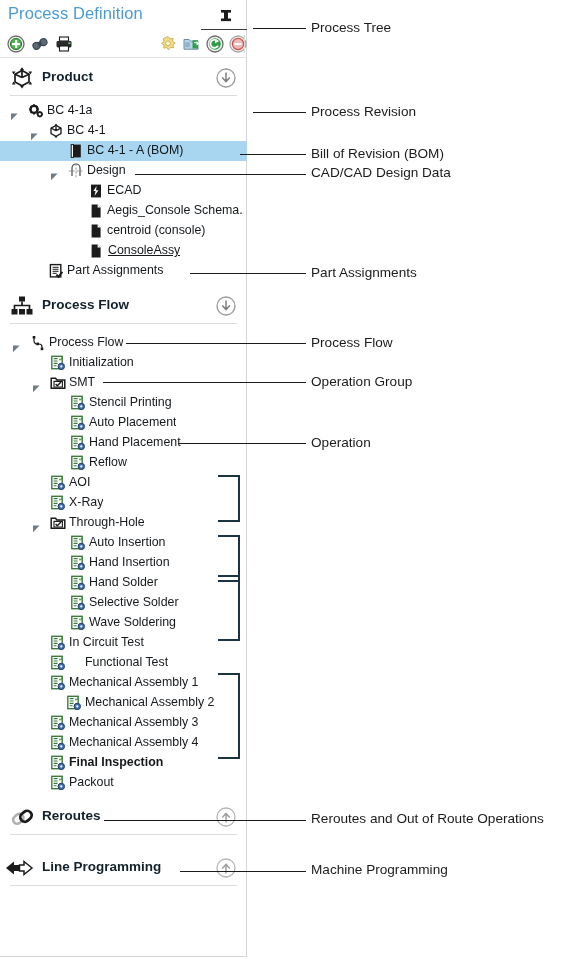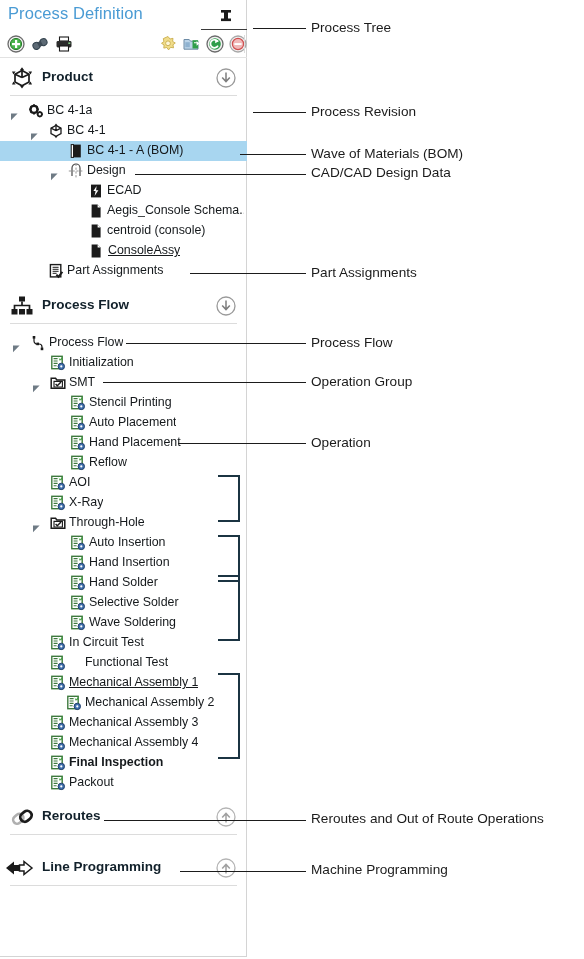--- a/index.html
+++ b/index.html
@@ -441,21 +441,21 @@
         <span class="nlabel" style="left: 85px; max-width: 175px;">Functional Test</span>
       </div>
       <div class="node" style="height: 20px;">
         <span class="nicon" style="left: 50px;"><svg width="16" height="16" viewBox="0 0 16 16">
             <rect x="1.8" y="1.3" width="10.4" height="12.4" fill="#ffffff" stroke="#3e7a3e" stroke-width="1.4"></rect>
             <path d="M3.6 3.6h4M3.6 6h4M3.6 8.4h4M3.6 10.8h3" stroke="#3e7a3e" stroke-width="1.1"></path>
             <path d="M8.6 2.2 L10 4.4 L12.8 .9 L11.6 4.9 L9.4 5.6z" fill="#3e9e3e"></path>
             <circle cx="11.3" cy="11.4" r="3.2" fill="#3f6fae" stroke="#23406b" stroke-width="1"></circle>
             <circle cx="11.3" cy="11.4" r="1.1" fill="#ffffff"></circle>
           </svg></span>
-        <span class="nlabel" style="left: 69px; max-width: 175px; text-decoration: underline;">Mechanical Assembly 1</span>
+        <span class="nlabel" style="left: 69px; max-width: 175px;">Mechanical Assembly 1</span>
       </div>
       <div class="node" style="height: 20px; margin-left: 16px;">
         <span class="nicon" style="left: 50px;"><svg width="16" height="16" viewBox="0 0 16 16">
             <rect x="1.8" y="1.3" width="10.4" height="12.4" fill="#ffffff" stroke="#3e7a3e" stroke-width="1.4"></rect>
             <path d="M3.6 3.6h4M3.6 6h4M3.6 8.4h4M3.6 10.8h3" stroke="#3e7a3e" stroke-width="1.1"></path>
             <path d="M8.6 2.2 L10 4.4 L12.8 .9 L11.6 4.9 L9.4 5.6z" fill="#3e9e3e"></path>
             <circle cx="11.3" cy="11.4" r="3.2" fill="#3f6fae" stroke="#23406b" stroke-width="1"></circle>
             <circle cx="11.3" cy="11.4" r="1.1" fill="#ffffff"></circle>
           </svg></span>
         <span class="nlabel" style="left: 69px; max-width: 175px;">Mechanical Assembly 2</span>
@@ -546,21 +546,21 @@
   </div>
 
 </div>
 
 <div id="annots">
     <div class="ann-line" style="left: 253px; top: 28px; width: 53px;"></div>
     <div class="ann-label" style="left: 311px; top: 20px;">Process Tree</div>
     <div class="ann-line" style="left: 253px; top: 112px; width: 53px;"></div>
     <div class="ann-label" style="left: 311px; top: 104px;">Process Revision</div>
     <div class="ann-line" style="left: 240px; top: 154px; width: 66px;"></div>
-    <div class="ann-label" style="left: 311px; top: 146px;">Wave of Materials (BOM)</div>
+    <div class="ann-label" style="left: 311px; top: 146px;">Bill of Revision (BOM)</div>
     <div class="ann-line" style="left: 135px; top: 174px; width: 171px;"></div>
     <div class="ann-label" style="left: 311px; top: 165px;">CAD/CAD Design Data</div>
     <div class="ann-line" style="left: 190px; top: 273px; width: 116px;"></div>
     <div class="ann-label" style="left: 311px; top: 265px;">Part Assignments</div>
     <div class="ann-line" style="left: 126px; top: 343px; width: 180px;"></div>
     <div class="ann-label" style="left: 311px; top: 335px;">Process Flow</div>
     <div class="ann-line" style="left: 103px; top: 382px; width: 203px;"></div>
     <div class="ann-label" style="left: 311px; top: 374px;">Operation Group</div>
     <div class="ann-line" style="left: 178px; top: 443px; width: 128px;"></div>
     <div class="ann-label" style="left: 311px; top: 435px;">Operation</div>

